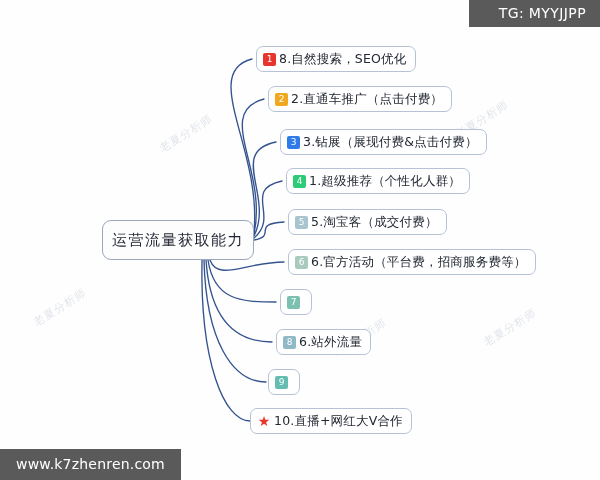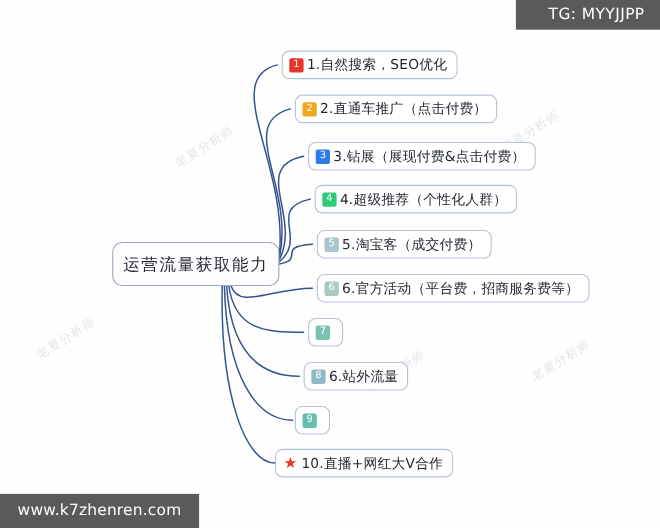--- a/index.html
+++ b/index.html
@@ -157,36 +157,36 @@
       <path d="M202,260 C200,362 224,421 250,421"></path>
     </g>
   </svg>
 
   <div id="root-node">
     <span>运营流量获取能力</span>
   </div>
 
   <div class="node" style="left:256px; top:46px;">
     <span class="badge" style="background: rgb(232, 53, 43);">1</span>
-    <span class="label">1.自然搜索，SEO优化</span>
+    <span class="label">8.自然搜索，SEO优化</span>
   </div>
 
   <div class="node" style="left:268px; top:86px;">
     <span class="badge" style="background: rgb(240, 168, 30);">2</span>
     <span class="label">2.直通车推广（点击付费）</span>
   </div>
 
   <div class="node" style="left:280px; top:129px;">
     <span class="badge" style="background: rgb(47, 123, 234);">3</span>
     <span class="label">3.钻展（展现付费&amp;点击付费）</span>
   </div>
 
   <div class="node" style="left:286px; top:168px;">
     <span class="badge" style="background: rgb(46, 203, 119);">4</span>
-    <span class="label">4.超级推荐（个性化人群）</span>
+    <span class="label">1.超级推荐（个性化人群）</span>
   </div>
 
   <div class="node" style="left:288px; top:209px;">
     <span class="badge" style="background: rgb(167, 196, 207);">5</span>
     <span class="label">5.淘宝客（成交付费）</span>
   </div>
 
   <div class="node" style="left:288px; top:249px;">
     <span class="badge" style="background: rgb(169, 203, 191);">6</span>
     <span class="label">6.官方活动（平台费，招商服务费等）</span>

